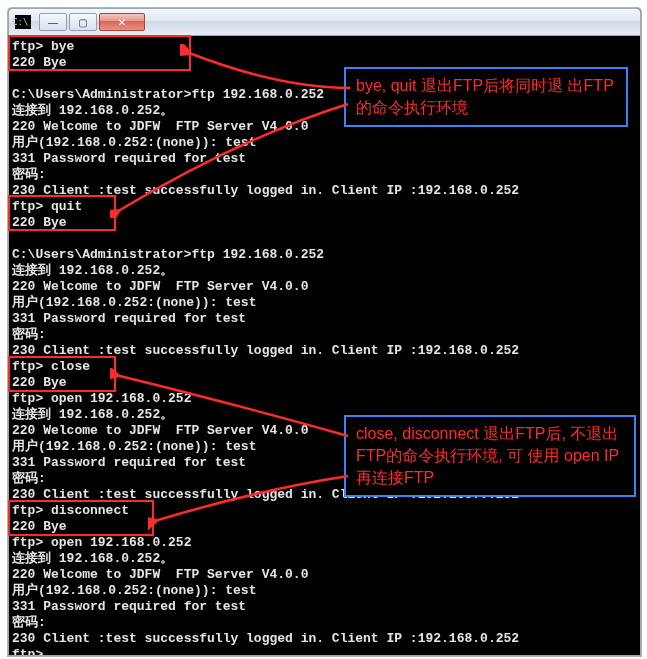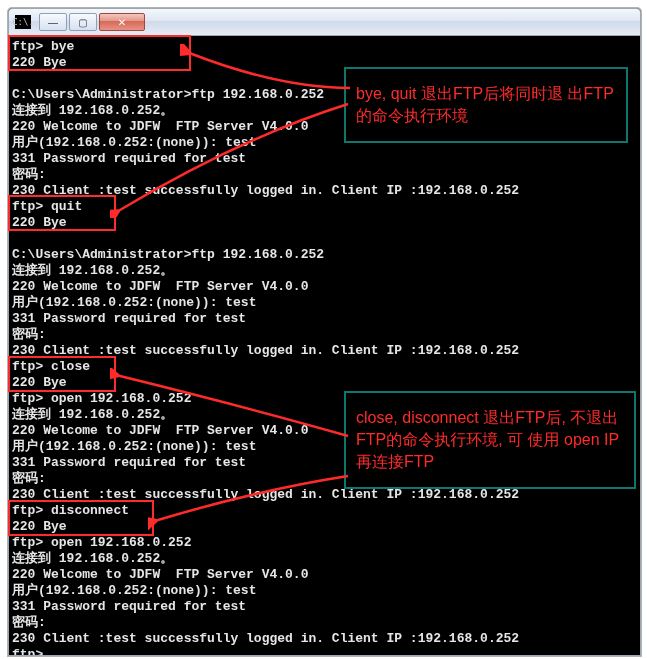--- a/index.html
+++ b/index.html
@@ -74,25 +74,25 @@
 }
 .console .line { height: 16px; }
 .redbox {
   position: absolute;
   border: 2px solid #ff2b2b;
   background: transparent;
   pointer-events: none;
 }
 .callout {
   position: absolute;
-  border: 2px solid #0f766e;
+  border: 2px solid #3b82f6;
   background: #000;
   color: #ff2b2b;
   font: 16px/22px "Microsoft YaHei","SimSun",sans-serif;
-  padding: 14px 10px;
+  padding: 6px 10px;
   pointer-events: none;
 }
 .arrow {
   position: absolute;
   pointer-events: none;
 }
 </style>
 </head>
 <body>
 
@@ -110,21 +110,21 @@
   <div class="console" id="console"><div class="line">ftp&gt; bye</div><div class="line">220 Bye</div><div class="line"></div><div class="line">C:\Users\Administrator&gt;ftp 192.168.0.252</div><div class="line">连接到 192.168.0.252。</div><div class="line">220 Welcome to JDFW  FTP Server V4.0.0</div><div class="line">用户(192.168.0.252:(none)): test</div><div class="line">331 Password required for test</div><div class="line">密码:</div><div class="line">230 Client :test successfully logged in. Client IP :192.168.0.252</div><div class="line">ftp&gt; quit</div><div class="line">220 Bye</div><div class="line"></div><div class="line">C:\Users\Administrator&gt;ftp 192.168.0.252</div><div class="line">连接到 192.168.0.252。</div><div class="line">220 Welcome to JDFW  FTP Server V4.0.0</div><div class="line">用户(192.168.0.252:(none)): test</div><div class="line">331 Password required for test</div><div class="line">密码:</div><div class="line">230 Client :test successfully logged in. Client IP :192.168.0.252</div><div class="line">ftp&gt; close</div><div class="line">220 Bye</div><div class="line">ftp&gt; open 192.168.0.252</div><div class="line">连接到 192.168.0.252。</div><div class="line">220 Welcome to JDFW  FTP Server V4.0.0</div><div class="line">用户(192.168.0.252:(none)): test</div><div class="line">331 Password required for test</div><div class="line">密码:</div><div class="line">230 Client :test successfully logged in. Client IP :192.168.0.252</div><div class="line">ftp&gt; disconnect</div><div class="line">220 Bye</div><div class="line">ftp&gt; open 192.168.0.252</div><div class="line">连接到 192.168.0.252。</div><div class="line">220 Welcome to JDFW  FTP Server V4.0.0</div><div class="line">用户(192.168.0.252:(none)): test</div><div class="line">331 Password required for test</div><div class="line">密码:</div><div class="line">230 Client :test successfully logged in. Client IP :192.168.0.252</div><div class="line">ftp&gt;</div></div>
 </div>
 
 <div class="redbox" style="left:8px; top:35px; width:183px; height:36px;"></div>
 <div class="redbox" style="left:8px; top:195px; width:108px; height:36px;"></div>
 <div class="redbox" style="left:8px; top:356px; width:108px; height:36px;"></div>
 <div class="redbox" style="left:8px; top:500px; width:146px; height:36px;"></div>
 
 <div class="callout" style="left:344px; top:67px; width:284px;">bye, quit 退出FTP后将同时退
 出FTP的命令执行环境</div>
-<div class="callout" style="left:344px; top:391px; width:292px;">close, disconnect 退出FTP后,
+<div class="callout" style="left:344px; top:415px; width:292px;">close, disconnect 退出FTP后,
 不退出FTP的命令执行环境, 可
 使用 open IP 再连接FTP</div>
 
 <svg class="arrow" style="left:180px; top:44px; width:175px; height:56px;" viewBox="0 0 175 56">
   <defs>
       <marker id="ah1" viewBox="0 0 10 10" refX="1" refY="5" markerWidth="8" markerHeight="8" orient="auto">
         <path d="M10 0 L0 5 L10 10 z" fill="#ff2b2b"></path>
       </marker>
     </defs>
   <path d="M170 44 Q 100 44 12 10" stroke="#ff2b2b" stroke-width="2.5" fill="none" marker-end="url(#ah1)"></path>

